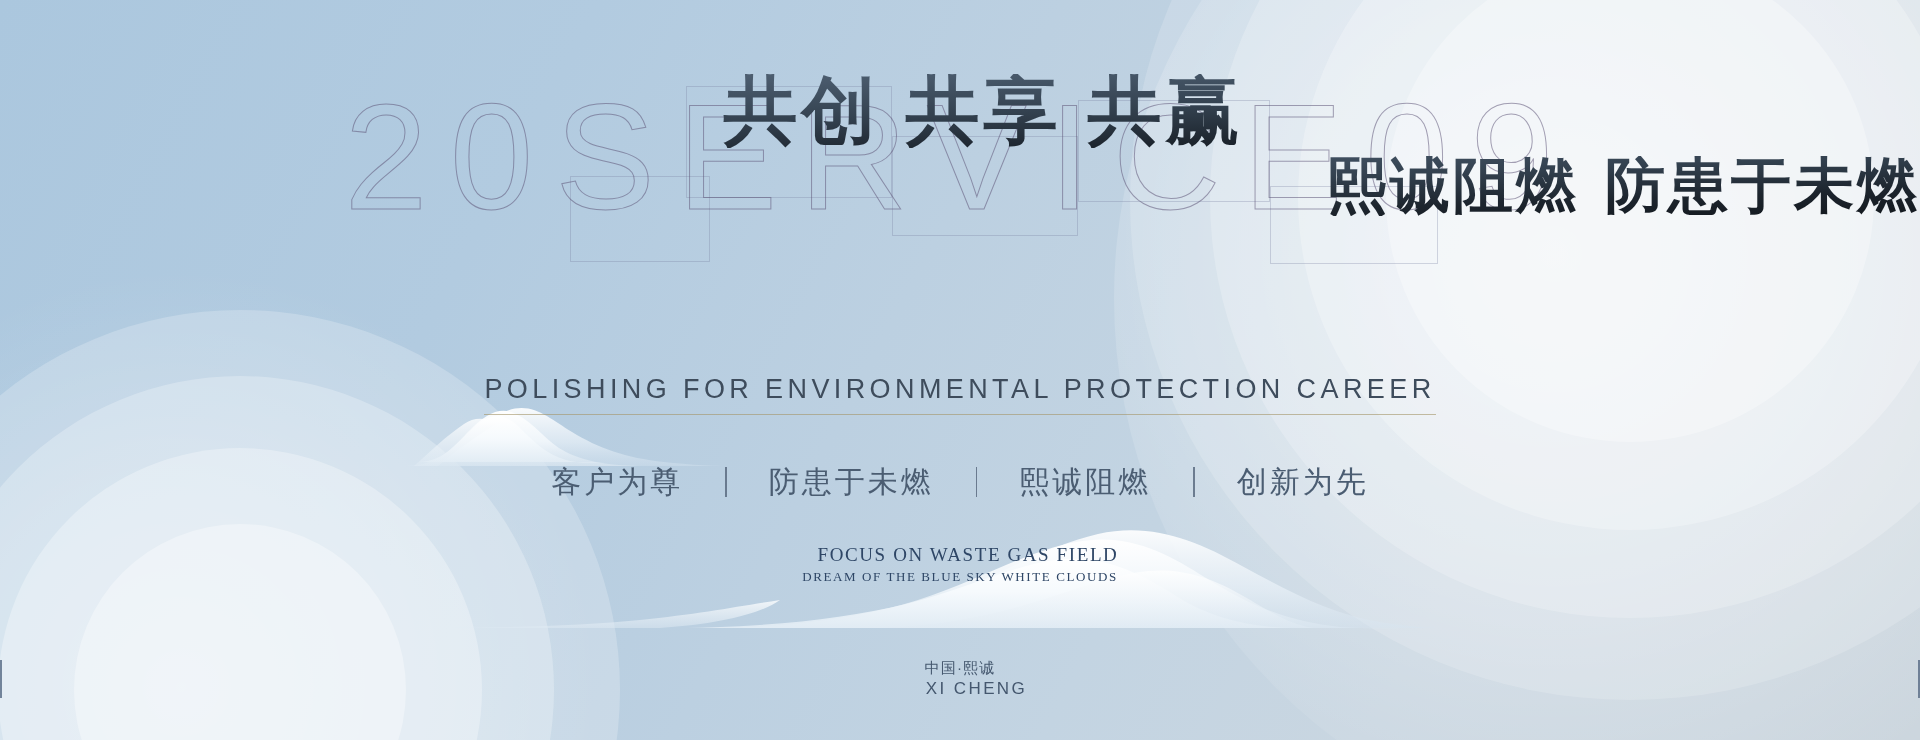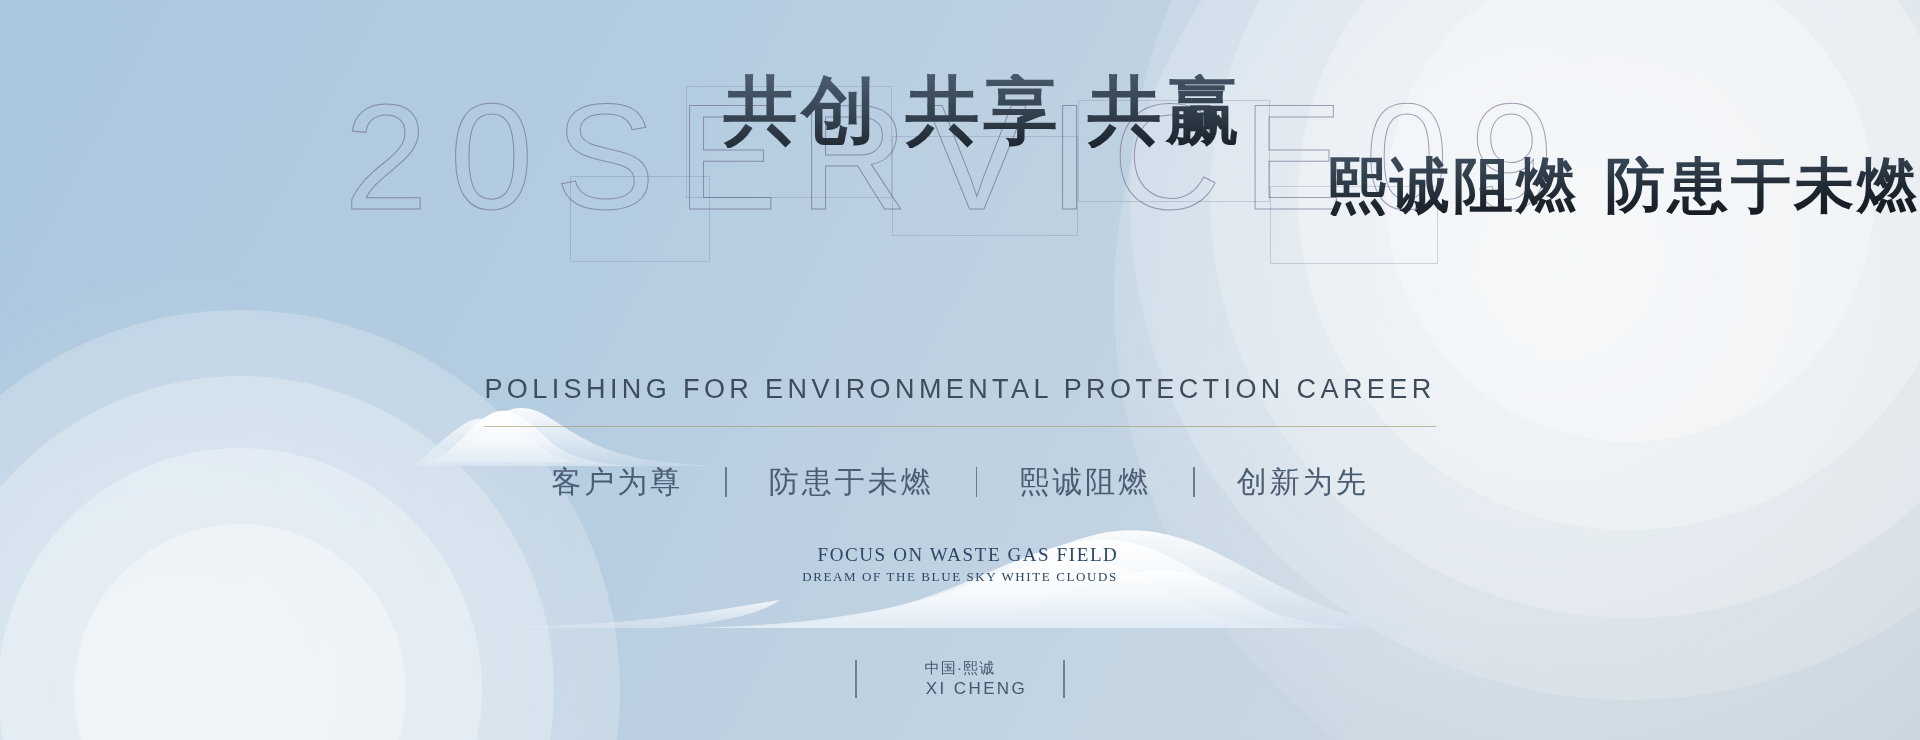--- a/index.html
+++ b/index.html
@@ -103,21 +103,21 @@
     position:absolute; left:0; right:0; top:374px;
     text-align:center;
   }
   #tagline {
     display:inline-block;
     font-family:"Liberation Sans", sans-serif;
     font-size:27px;
     font-weight:400;
     letter-spacing:4.4px;
     color:#3e4c5c;
-    padding-bottom:21px;
+    padding-bottom:9px;
     border-bottom:1.5px solid rgba(164,150,106,.62);
     white-space:nowrap;
   }
 
   
   #slogans {
     position:absolute; left:0; right:0; top:462px;
     text-align:center;
     white-space:nowrap;
     font-family:"Liberation Sans", sans-serif;
@@ -144,21 +144,21 @@
     font-family:"Liberation Serif", serif;
     color:#2e4666;
     white-space:nowrap;
   }
   #serif-pair .s1 { font-size:19px; letter-spacing:1.6px; line-height:1.35;margin-left:16px; }
   #serif-pair .s2 { font-size:13px; letter-spacing:1.6px; line-height:1.35; }
 
   
   #lockup {
     position:absolute; left:0; right:0; top:658px;
-    display:flex; align-items:center; justify-content:center; gap:36px;
+    display:flex; align-items:center; justify-content:space-between; gap:36px;
   }
   #lockup .bar { width:2px; height:38px; background:#5e718a; opacity:.85; }
   #lockup .txt { text-align:center; color:#44576e; line-height:1.32; }
   #lockup .cn { font-size:15px; letter-spacing:1.2px; }
   #lockup .en { font-size:17px; letter-spacing:2.4px;margin-left:33px; }
 </style>
 </head>
 <body>
 
 <div id="stage">

